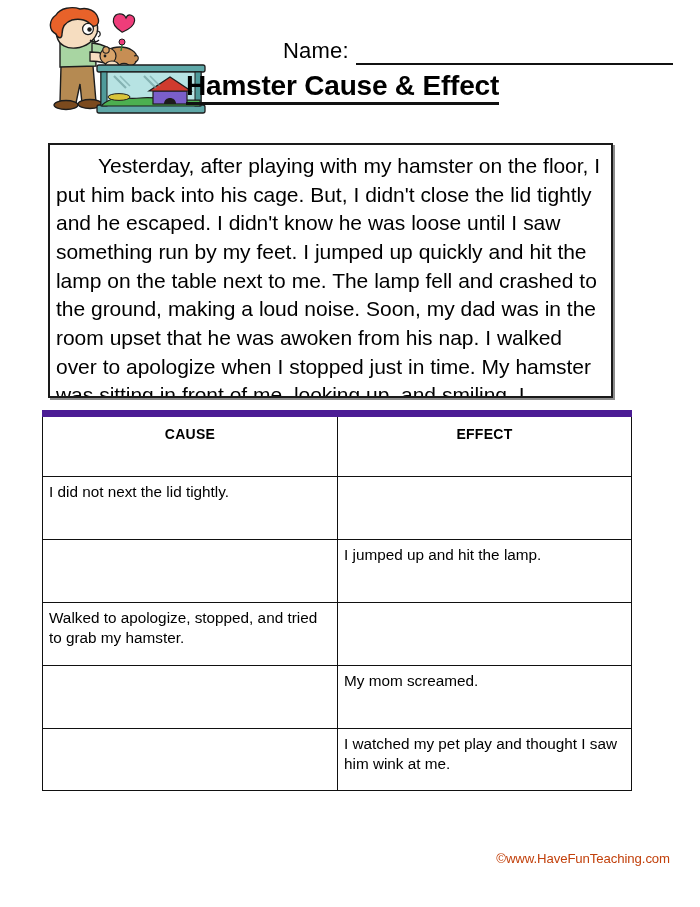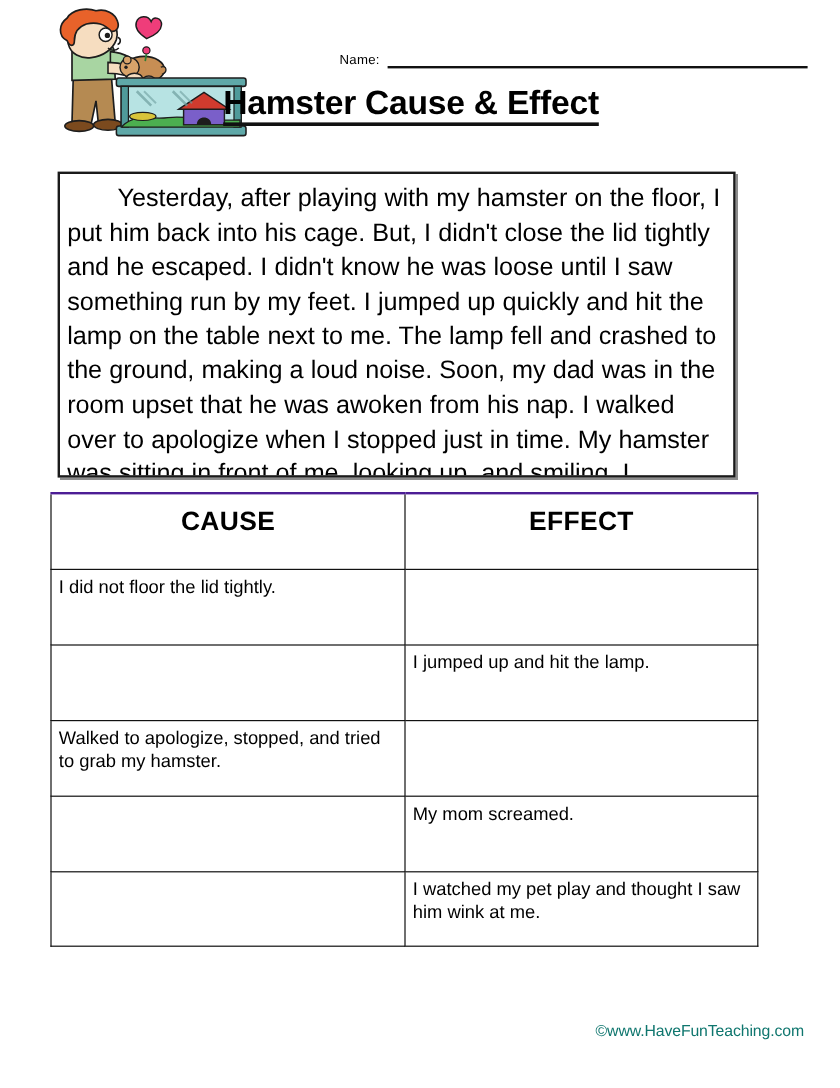--- a/index.html
+++ b/index.html
@@ -35,21 +35,21 @@
 
   #name-row {
     position: absolute;
     left: 283px;
     top: 38px;
     width: 390px;
     display: flex;
     align-items: flex-end;
   }
   #name-label {
-    font-size: 11px;
+    font-size: 22px;
     font-weight: 400;
     letter-spacing: 0.2px;
     white-space: nowrap;
     padding-bottom: 1px;
   }
   #name-blank {
     flex: 1;
     border-bottom: 2px solid #111111;
     margin-left: 7px;
     height: 17px;
@@ -118,24 +118,24 @@
 
   #chart th, #chart td {
     border: 1.5px solid #111111;
     box-sizing: border-box;
     vertical-align: top;
     padding: 5px 6px 4px 6px;
     font-size: 15.3px;
     line-height: 1.28;
   }
   #chart thead th {
-    border-top: 2px solid #4c1d95;
+    border-top: 7px solid #4c1d95;
     text-align: center;
     font-weight: bold;
-    font-size: 22px;
+    font-size: 14px;
     height: 63px;
     letter-spacing: 0.3px;
     padding-top: 9px;
   }
   #chart tbody td {
     height: 63px;
   }
   #chart tbody tr:last-child td {
     height: 62px;
     margin-top: 37px;
@@ -146,21 +146,21 @@
   #chart tbody td.blank {
     
   }
 
   
   #footer {
     position: absolute;
     right: 30px;
     top: 851px;
     font-size: 13.2px;
-    color: #0f766e;
+    color: #c2410c;
     letter-spacing: -0.1px;
     white-space: nowrap;
   }
 </style>
 </head>
 <body>
 
 <div id="header">
 
   <svg id="illustration" viewBox="0 0 185 112" xmlns="http://www.w3.org/2000/svg">
@@ -247,21 +247,21 @@
   </colgroup>
   <thead>
     <tr>
       <th>CAUSE</th>
       <th>EFFECT</th>
     </tr>
   </thead>
   <tbody id="chart-body">
 
   <tr>
-        <td class="filled">I did not floor the lid tightly.</td>
+        <td class="filled">I did not next the lid tightly.</td>
         <td class="blank"></td>
       </tr>
       <tr>
         <td class="blank"></td>
         <td class="filled">I jumped up and hit the lamp.</td>
       </tr>
       <tr>
         <td class="filled">Walked to apologize, stopped, and tried to grab my hamster.</td>
         <td class="blank"></td>
       </tr>

